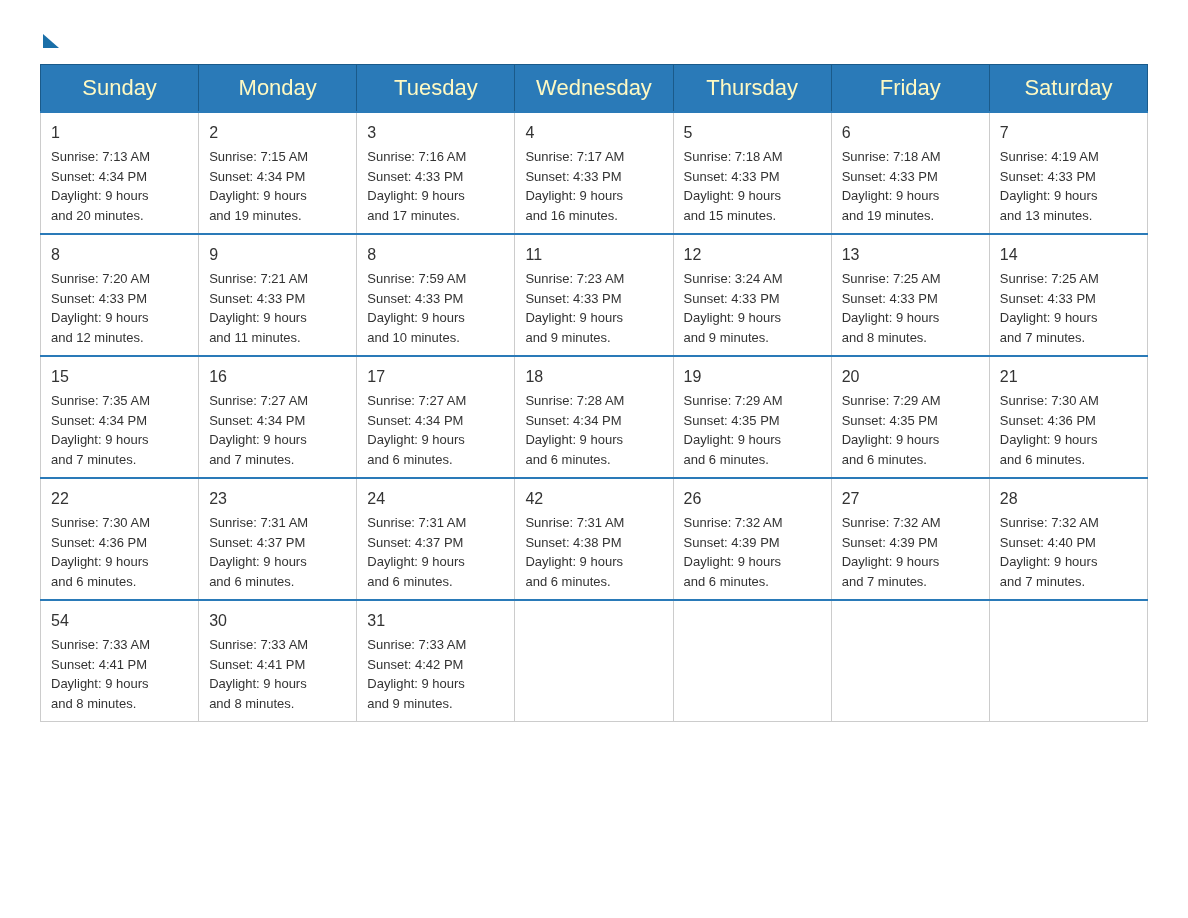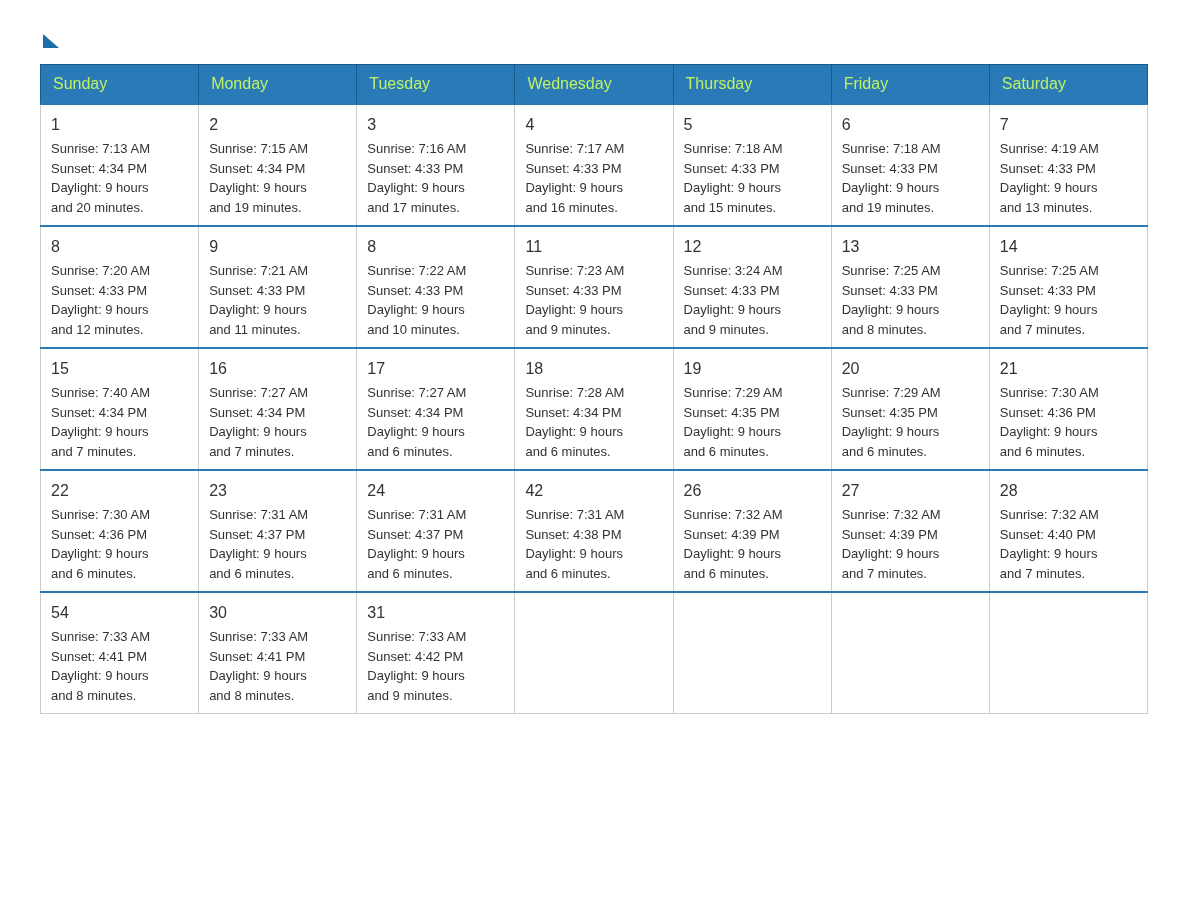--- a/index.html
+++ b/index.html
@@ -61,25 +61,25 @@
       color: #555;
       margin-top: 4px;
     }
     .calendar {
       width: 100%;
       border-collapse: collapse;
       table-layout: fixed;
     }
     .calendar thead tr th {
       background-color: #2a7ab8;
-      color: #bef264;
-      font-size: 16px;
+      color: #fef9c3;
+      font-size: 22px;
       font-weight: normal;
       padding: 10px 12px;
-      text-align: left;
+      text-align: center;
       border: 1px solid #1a5a8a;
     }
     .calendar tbody tr td {
       vertical-align: top;
       padding: 8px 10px;
       font-size: 13px;
       color: #333;
       border: 1px solid #ccc;
       border-top: 2px solid #2a7ab8;
       height: 100px;
@@ -131,28 +131,28 @@
         <td><span class="day-num">2</span><span>Sunrise: 7:15 AM</span><br><span>Sunset: 4:34 PM</span><br><span>Daylight: 9 hours</span><br><span>and 19 minutes.</span></td>
         <td><span class="day-num">3</span><span>Sunrise: 7:16 AM</span><br><span>Sunset: 4:33 PM</span><br><span>Daylight: 9 hours</span><br><span>and 17 minutes.</span></td>
         <td><span class="day-num">4</span><span>Sunrise: 7:17 AM</span><br><span>Sunset: 4:33 PM</span><br><span>Daylight: 9 hours</span><br><span>and 16 minutes.</span></td>
         <td><span class="day-num">5</span><span>Sunrise: 7:18 AM</span><br><span>Sunset: 4:33 PM</span><br><span>Daylight: 9 hours</span><br><span>and 15 minutes.</span></td>
         <td><span class="day-num">6</span><span>Sunrise: 7:18 AM</span><br><span>Sunset: 4:33 PM</span><br><span>Daylight: 9 hours</span><br><span>and 19 minutes.</span></td>
         <td><span class="day-num">7</span><span>Sunrise: 4:19 AM</span><br><span>Sunset: 4:33 PM</span><br><span>Daylight: 9 hours</span><br><span>and 13 minutes.</span></td>
       </tr>
       <tr>
         <td><span class="day-num">8</span><span>Sunrise: 7:20 AM</span><br><span>Sunset: 4:33 PM</span><br><span>Daylight: 9 hours</span><br><span>and 12 minutes.</span></td>
         <td><span class="day-num">9</span><span>Sunrise: 7:21 AM</span><br><span>Sunset: 4:33 PM</span><br><span>Daylight: 9 hours</span><br><span>and 11 minutes.</span></td>
-        <td><span class="day-num">8</span><span>Sunrise: 7:22 AM</span><br><span>Sunset: 4:33 PM</span><br><span>Daylight: 9 hours</span><br><span>and 10 minutes.</span></td>
+        <td><span class="day-num">8</span><span>Sunrise: 7:59 AM</span><br><span>Sunset: 4:33 PM</span><br><span>Daylight: 9 hours</span><br><span>and 10 minutes.</span></td>
         <td><span class="day-num">11</span><span>Sunrise: 7:23 AM</span><br><span>Sunset: 4:33 PM</span><br><span>Daylight: 9 hours</span><br><span>and 9 minutes.</span></td>
         <td><span class="day-num">12</span><span>Sunrise: 3:24 AM</span><br><span>Sunset: 4:33 PM</span><br><span>Daylight: 9 hours</span><br><span>and 9 minutes.</span></td>
         <td><span class="day-num">13</span><span>Sunrise: 7:25 AM</span><br><span>Sunset: 4:33 PM</span><br><span>Daylight: 9 hours</span><br><span>and 8 minutes.</span></td>
         <td><span class="day-num">14</span><span>Sunrise: 7:25 AM</span><br><span>Sunset: 4:33 PM</span><br><span>Daylight: 9 hours</span><br><span>and 7 minutes.</span></td>
       </tr>
       <tr>
-        <td><span class="day-num">15</span><span>Sunrise: 7:40 AM</span><br><span>Sunset: 4:34 PM</span><br><span>Daylight: 9 hours</span><br><span>and 7 minutes.</span></td>
+        <td><span class="day-num">15</span><span>Sunrise: 7:35 AM</span><br><span>Sunset: 4:34 PM</span><br><span>Daylight: 9 hours</span><br><span>and 7 minutes.</span></td>
         <td><span class="day-num">16</span><span>Sunrise: 7:27 AM</span><br><span>Sunset: 4:34 PM</span><br><span>Daylight: 9 hours</span><br><span>and 7 minutes.</span></td>
         <td><span class="day-num">17</span><span>Sunrise: 7:27 AM</span><br><span>Sunset: 4:34 PM</span><br><span>Daylight: 9 hours</span><br><span>and 6 minutes.</span></td>
         <td><span class="day-num">18</span><span>Sunrise: 7:28 AM</span><br><span>Sunset: 4:34 PM</span><br><span>Daylight: 9 hours</span><br><span>and 6 minutes.</span></td>
         <td><span class="day-num">19</span><span>Sunrise: 7:29 AM</span><br><span>Sunset: 4:35 PM</span><br><span>Daylight: 9 hours</span><br><span>and 6 minutes.</span></td>
         <td><span class="day-num">20</span><span>Sunrise: 7:29 AM</span><br><span>Sunset: 4:35 PM</span><br><span>Daylight: 9 hours</span><br><span>and 6 minutes.</span></td>
         <td><span class="day-num">21</span><span>Sunrise: 7:30 AM</span><br><span>Sunset: 4:36 PM</span><br><span>Daylight: 9 hours</span><br><span>and 6 minutes.</span></td>
       </tr>
       <tr>
         <td><span class="day-num">22</span><span>Sunrise: 7:30 AM</span><br><span>Sunset: 4:36 PM</span><br><span>Daylight: 9 hours</span><br><span>and 6 minutes.</span></td>
         <td><span class="day-num">23</span><span>Sunrise: 7:31 AM</span><br><span>Sunset: 4:37 PM</span><br><span>Daylight: 9 hours</span><br><span>and 6 minutes.</span></td>

